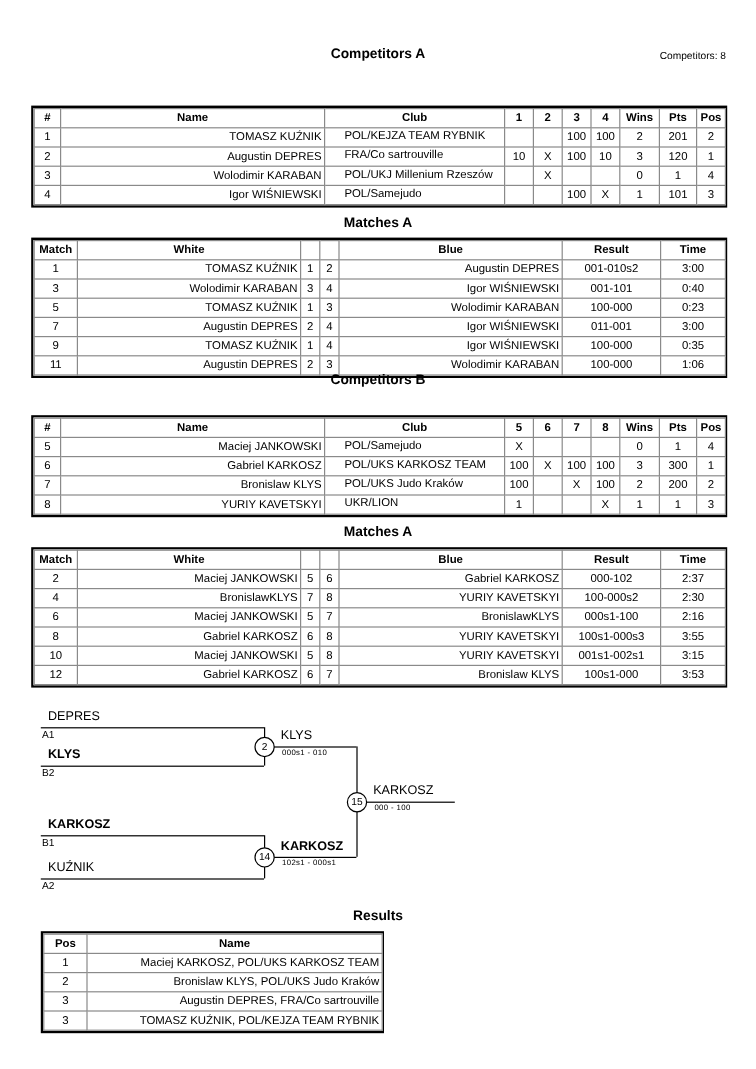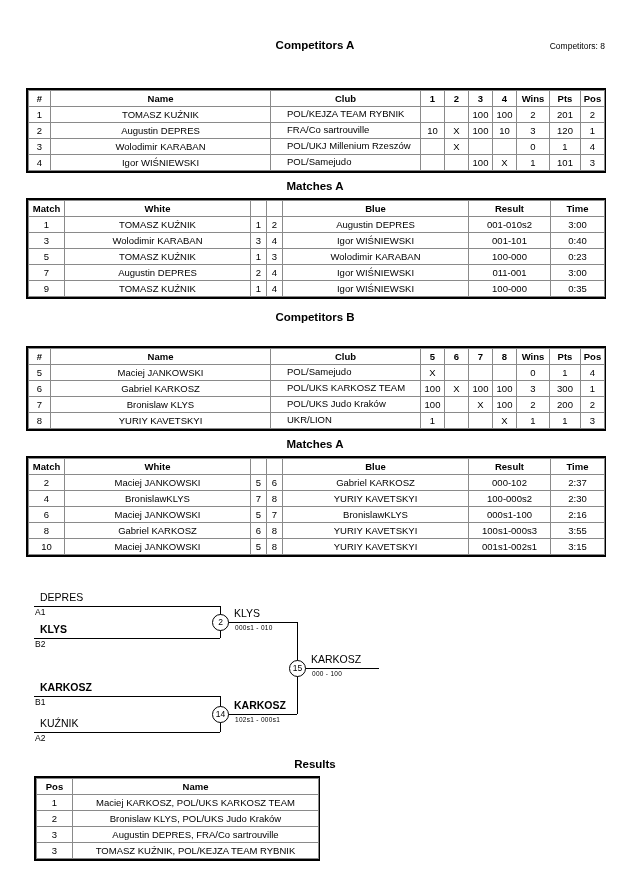--- a/index.html
+++ b/index.html
@@ -84,21 +84,21 @@
     border: 2px solid #000;
     background: #fff;
     box-sizing: content-box;
   }
   .tblwrap > table {
     position: static;
     width: 100%;
   }
 
   td.c, th.c { text-align: center; }
-  td.l, th.l { text-align: center; padding-left: 4px; }
+  td.l, th.l { text-align: right; padding-left: 4px; }
   td.bold { font-weight: bold; }
 
   .clubcell { position: relative; }
   .clubcell span {
     position: absolute;
     left: 16px;
     top: 0;
     line-height: 14px;
     white-space: nowrap;
   }
@@ -301,20 +301,29 @@
         </tr>
         <tr>
           <td class="c">9</td>
           <td class="l bold">TOMASZ KUŹNIK</td>
           <td class="c">1</td>
           <td class="c">4</td>
           <td class="l">Igor WIŚNIEWSKI</td>
           <td class="c">100-000</td>
           <td class="c">0:35</td>
         </tr>
+        <tr>
+          <td class="c">11</td>
+          <td class="l bold">Augustin DEPRES</td>
+          <td class="c">2</td>
+          <td class="c">3</td>
+          <td class="l">Wolodimir KARABAN</td>
+          <td class="c">100-000</td>
+          <td class="c">1:06</td>
+        </tr>
       </tbody>
   </table>
 </div>
 
 <div class="sec-title" style="top:311px;">Competitors B</div>
 
 <div class="tblwrap" id="wrap-compB" style="left:26px; top:346px; width:576px;">
   <table class="grid" id="tbl-compB">
     <colgroup>
       <col style="width:22px">
@@ -465,20 +474,29 @@
           <td class="c">3:55</td>
         </tr>
         <tr>
           <td class="c">10</td>
           <td class="l">Maciej JANKOWSKI</td>
           <td class="c">5</td>
           <td class="c">8</td>
           <td class="l bold">YURIY KAVETSKYI</td>
           <td class="c">001s1-002s1</td>
           <td class="c">3:15</td>
+        </tr>
+        <tr>
+          <td class="c">12</td>
+          <td class="l bold">Gabriel KARKOSZ</td>
+          <td class="c">6</td>
+          <td class="c">7</td>
+          <td class="l">Bronislaw KLYS</td>
+          <td class="c">100s1-000</td>
+          <td class="c">3:53</td>
         </tr>
       </tbody>
   </table>
 </div>
 
 <div class="bracket" id="bracket">
     <div class="bk-label" style="left: 40px; top: 11px;">DEPRES</div>
     <div class="bk-line-h" style="left: 34px; top: 26px; width: 186px;"></div>
     <div class="bk-seed" style="left: 35px; top: 27px;">A1</div>
     <div class="bk-label b" style="left: 40px; top: 43px;">KLYS</div>

